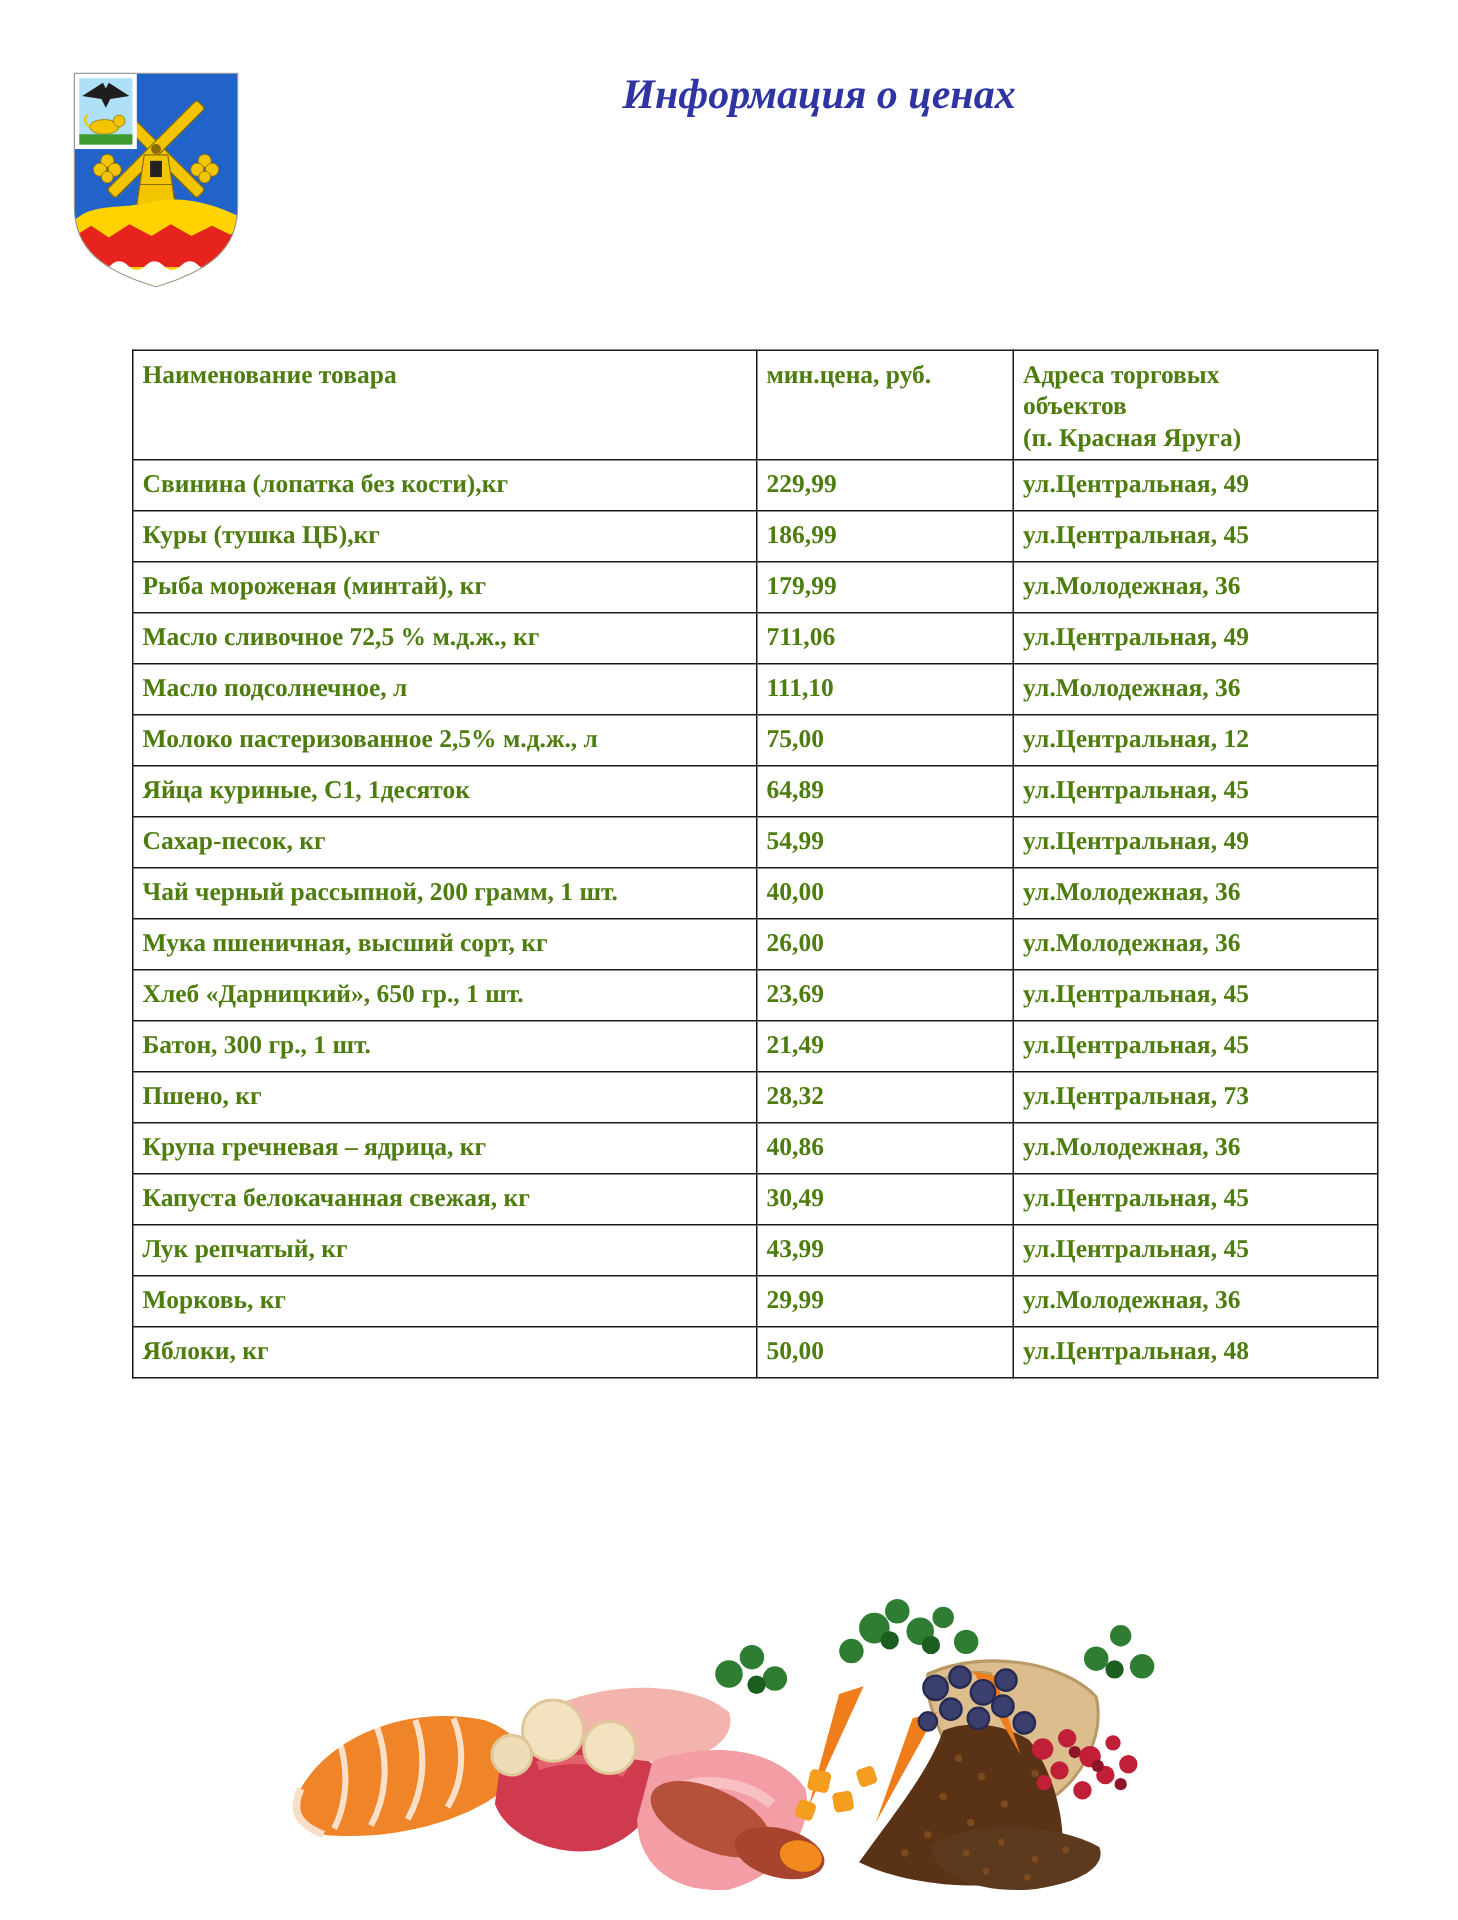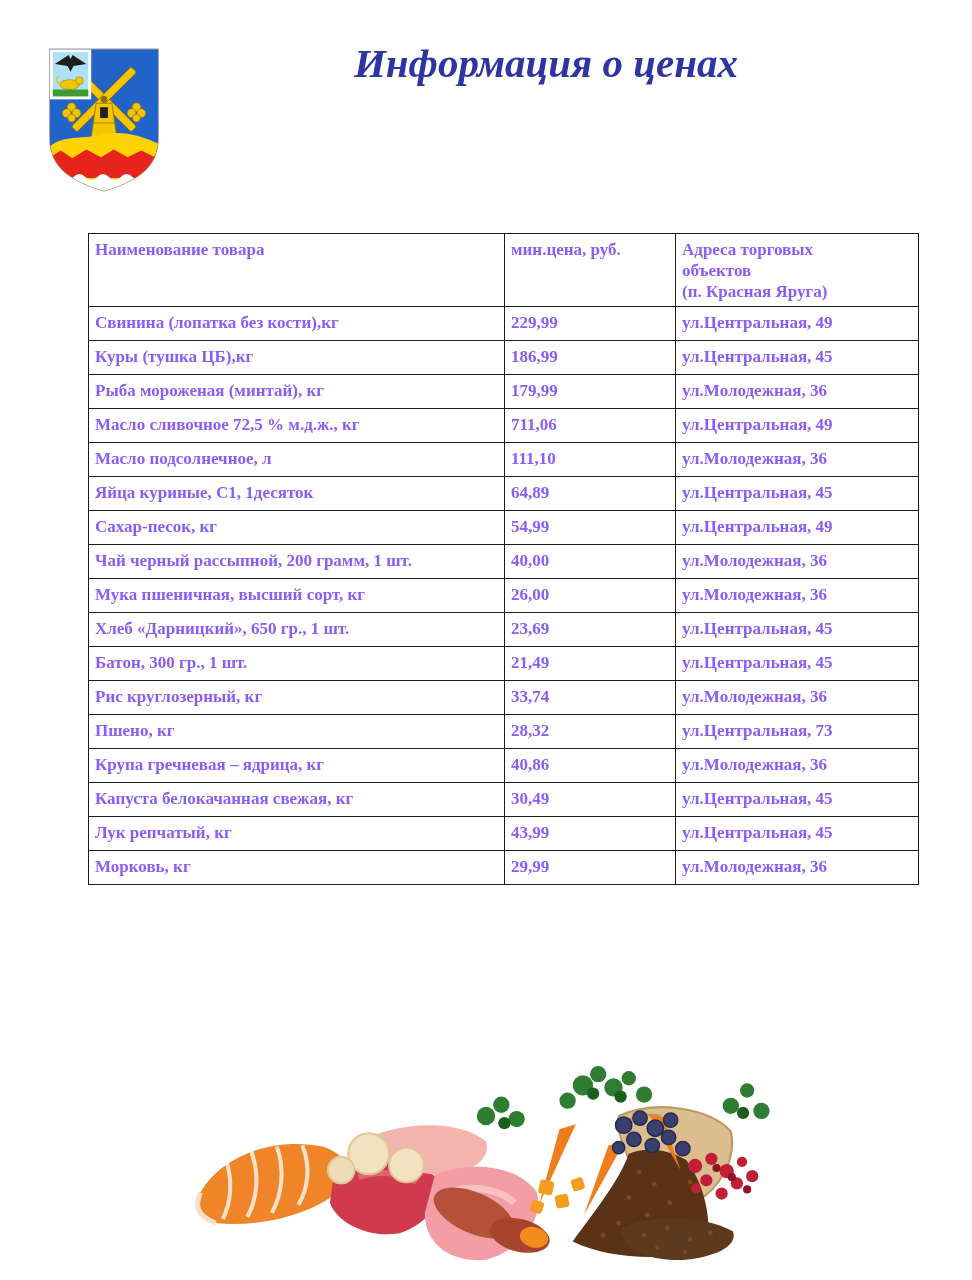--- a/index.html
+++ b/index.html
@@ -5,26 +5,26 @@
   html, body { margin: 0; padding: 0; background: #ffffff; }
   .page {
     position: relative; width: 972px; height: 1280px;
     background: #ffffff; overflow: hidden;
     font-family: "Liberation Serif", serif;
   }
   .emblem { position: absolute; left: 45px; top: 44px; width: 118px; height: 152px; }
   .title {
     position: absolute; left: 216px; top: 44px; width: 660px;
     text-align: center; font-weight: bold; font-style: italic;
-    font-size: 41px; line-height: 39px; color: #2f34a3;
+    font-size: 28px; line-height: 39px; color: #2f34a3;
   }
   table.price-table {
     position: absolute; left: 88px; top: 233px;
     border-collapse: collapse; table-layout: fixed; width: 797px;
-    font-size: 17px; font-weight: bold; color: #8b5cf6; padding-left: 32px;
+    font-size: 17px; font-weight: bold; color: #4d7c0f; padding-left: 32px;
   }
   .price-table th, .price-table td {
     border: 1px solid #1a1a1a; vertical-align: top;
     padding: 5px 4px 4px 6px; text-align: left; line-height: 21px;
     overflow: hidden;
   }
   .price-table th { font-weight: bold; height: 62px; }
   .price-table td { height: 24px; }
   .col-name { width: 405px; }
   .col-price { width: 160px; }
@@ -117,20 +117,25 @@
           <td>Масло сливочное 72,5 % м.д.ж., кг</td>
           <td>711,06</td>
           <td>ул.Центральная, 49</td>
         </tr>
         <tr>
           <td>Масло подсолнечное, л</td>
           <td>111,10</td>
           <td>ул.Молодежная, 36</td>
         </tr>
         <tr>
+          <td>Молоко пастеризованное 2,5% м.д.ж., л</td>
+          <td>75,00</td>
+          <td>ул.Центральная, 12</td>
+        </tr>
+        <tr>
           <td>Яйца куриные, С1, 1десяток</td>
           <td>64,89</td>
           <td>ул.Центральная, 45</td>
         </tr>
         <tr>
           <td>Сахар-песок, кг</td>
           <td>54,99</td>
           <td>ул.Центральная, 49</td>
         </tr>
         <tr>
@@ -147,25 +152,20 @@
           <td>Хлеб «Дарницкий», 650 гр., 1 шт.</td>
           <td>23,69</td>
           <td>ул.Центральная, 45</td>
         </tr>
         <tr>
           <td>Батон, 300 гр., 1 шт.</td>
           <td>21,49</td>
           <td>ул.Центральная, 45</td>
         </tr>
         <tr>
-          <td>Рис круглозерный, кг</td>
-          <td>33,74</td>
-          <td>ул.Молодежная, 36</td>
-        </tr>
-        <tr>
           <td>Пшено, кг</td>
           <td>28,32</td>
           <td>ул.Центральная, 73</td>
         </tr>
         <tr>
           <td>Крупа гречневая – ядрица, кг</td>
           <td>40,86</td>
           <td>ул.Молодежная, 36</td>
         </tr>
         <tr>
@@ -175,20 +175,25 @@
         </tr>
         <tr>
           <td>Лук репчатый, кг</td>
           <td>43,99</td>
           <td>ул.Центральная, 45</td>
         </tr>
         <tr>
           <td>Морковь, кг</td>
           <td>29,99</td>
           <td>ул.Молодежная, 36</td>
+        </tr>
+        <tr>
+          <td>Яблоки, кг</td>
+          <td>50,00</td>
+          <td>ул.Центральная, 48</td>
         </tr>
       </tbody>
   </table>
 
   <svg class="food" viewBox="0 0 600 210">
 
     <g fill="#2e7d32">
       <circle cx="395" cy="25" r="10"></circle>
         <circle cx="410" cy="14" r="8"></circle>
         <circle cx="425" cy="27" r="9"></circle>

